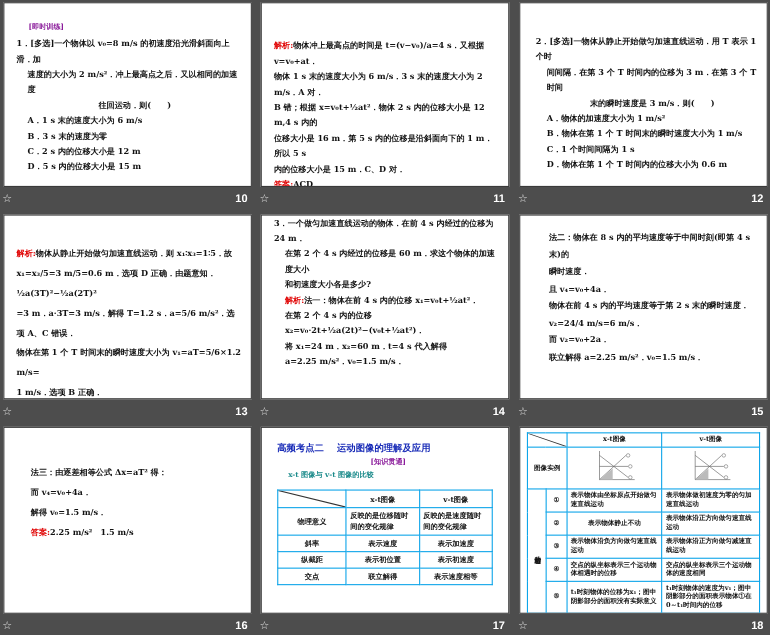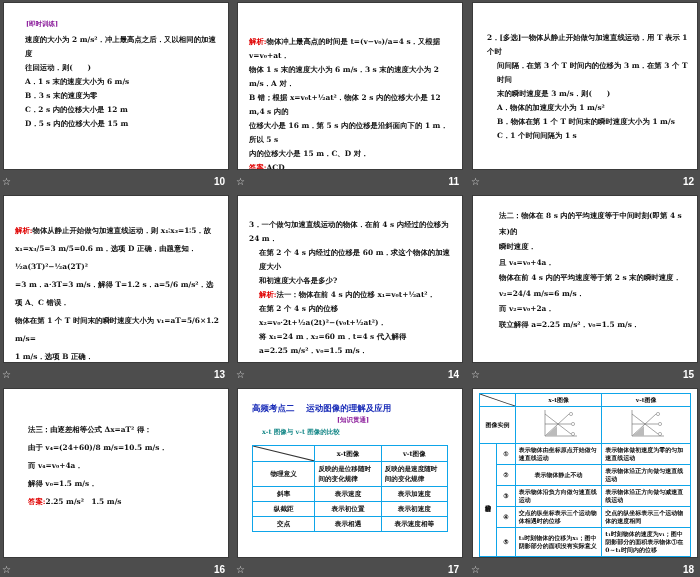--- a/index.html
+++ b/index.html
@@ -8,40 +8,41 @@
   .grid { position: absolute; left: 0; top: 0; width: 700px; height: 577px; }
   .cell { position: absolute; width: 231px; }
   .slide { position: absolute; left: 3px; top: 2px; width: 226px; height: 168px; background: #fff; border: 1px solid #3a3a3a; overflow: hidden; font-size: 7.4px; line-height: 14px; font-weight: bold; }
   .bar { position: absolute; left: 0; top: 170px; width: 231px; height: 22px; display: flex; align-items: center; justify-content: space-between; padding: 0 6px 0 2px; }
   .star { color: #ddd; font-size: 10px; font-weight: normal; font-family: "DejaVu Sans", sans-serif; }
   .num { color: #fff; font-size: 10px; font-weight: bold; font-family: Liberation Sans, sans-serif; }
   .content { position: absolute; left: 11px; right: 8px; }
   .tag { color: #8a1a9a; font-size: 6.5px; }
   .red { color: #e00000; }
   .indent { padding-left: 10px; }
-  .row-paren { display: flex; justify-content: flex-start; }
+  .row-paren { display: flex; justify-content: center; }
   .blue-title { color: #1a2db8; font-size: 8.5px; }
   .teal { color: #1a8a8a; font-size: 6.5px; }
   table { border-collapse: collapse; width: 100%; font-size: 6.6px; line-height: 10px; }
   td, th { border: 1px solid #0ea5e9; padding: 2px 3px; font-weight: bold; text-align: center; vertical-align: middle; }
   td.left { text-align: left; }
   .diag { position: relative; }
   .diag svg { position: absolute; left: 0; top: 0; width: 100%; height: 100%; }
 </style>
 </head>
 <body>
 
 <div class="grid">
 
   <div class="cell" style="left:0;top:0;">
     <div class="slide">
       <div class="content" style="top:14px;left:22px;">
         <div class="tag">[即时训练]</div>
       </div>
       <div class="content" style="top:30px;">
+        <div><span>1．</span><span>[多选]一个物体以 v₀=8 m/s 的初速度沿光滑斜面向上滑．加</span></div>
         <div class="indent">速度的大小为 2 m/s²．冲上最高点之后．又以相同的加速度</div>
         <div class="indent row-paren">
             <span>往回运动．则</span>
             <span>(　　)</span>
           </div>
         <div class="indent">A．1 s 末的速度大小为 6 m/s</div>
         <div class="indent">B．3 s 末的速度为零</div>
         <div class="indent">C．2 s 内的位移大小是 12 m</div>
         <div class="indent">D．5 s 内的位移大小是 15 m</div>
       </div>
@@ -74,20 +75,21 @@
       <div class="content" style="top:28px;left:14px;">
         <div><span>2．</span><span>[多选]一物体从静止开始做匀加速直线运动．用 T 表示 1 个时</span></div>
         <div class="indent">间间隔．在第 3 个 T 时间内的位移为 3 m．在第 3 个 T 时间</div>
         <div class="indent row-paren">
             <span>末的瞬时速度是 3 m/s．则</span>
             <span>(　　)</span>
           </div>
         <div class="indent">A．物体的加速度大小为 1 m/s²</div>
         <div class="indent">B．物体在第 1 个 T 时间末的瞬时速度大小为 1 m/s</div>
         <div class="indent">C．1 个时间间隔为 1 s</div>
+        <div class="indent">D．物体在第 1 个 T 时间内的位移大小为 0.6 m</div>
       </div>
     </div>
     <div class="bar">
       <span class="star">☆</span>
       <span class="num">12</span>
     </div>
   </div>
 
   <div class="cell" style="left:0;top:193px;">
     <div class="slide">
@@ -101,21 +103,21 @@
       </div>
     </div>
     <div class="bar">
       <span class="star">☆</span>
       <span class="num">13</span>
     </div>
   </div>
 
   <div class="cell" style="left:234px;top:193px;">
     <div class="slide">
-      <div class="content" style="top:22px;">
+      <div class="content" style="top:0;">
         <div><span>3．</span><span>一个做匀加速直线运动的物体．在前 4 s 内经过的位移为 24 m．</span></div>
         <div class="indent">在第 2 个 4 s 内经过的位移是 60 m．求这个物体的加速度大小</div>
         <div class="indent">和初速度大小各是多少?</div>
         <div class="indent"><span class="red">解析:</span><span>法一：物体在前 4 s 内的位移 x₁=v₀t+½at²．</span></div>
         <div class="indent">在第 2 个 4 s 内的位移</div>
         <div class="indent">x₂=v₀·2t+½a(2t)²−(v₀t+½at²)．</div>
         <div class="indent">将 x₁=24 m．x₂=60 m．t=4 s 代入解得</div>
         <div class="indent">a=2.25 m/s²．v₀=1.5 m/s．</div>
       </div>
     </div>
@@ -140,21 +142,20 @@
     <div class="bar">
       <span class="star">☆</span>
       <span class="num">15</span>
     </div>
   </div>
 
   <div class="cell" style="left:0;top:386px;">
     <div class="slide" style="height:170px;">
       <div class="content" style="top:32px;left:24px;line-height:18px;">
         <div>法三：由逐差相等公式 Δx=aT² 得：</div>
-        <div>由于 v₄=(24+60)/8 m/s=10.5 m/s．</div>
         <div>而 v₄=v₀+4a．</div>
         <div>解得 v₀=1.5 m/s．</div>
         <div><span class="red">答案:</span><span>2.25 m/s²　1.5 m/s</span></div>
       </div>
     </div>
     <div class="bar" style="top:172px;">
       <span class="star">☆</span>
       <span class="num">16</span>
     </div>
   </div>
@@ -188,21 +189,21 @@
             <td>表示速度</td>
             <td>表示加速度</td>
           </tr>
           <tr>
             <td>纵截距</td>
             <td>表示初位置</td>
             <td>表示初速度</td>
           </tr>
           <tr>
             <td>交点</td>
-            <td>表示相遇</td>
+            <td>联立解得</td>
             <td>表示速度相等</td>
           </tr>
         </tbody>
           </table>
       </div>
     </div>
     <div class="bar" style="top:172px;">
       <span class="star">☆</span>
       <span class="num">17</span>
     </div>

